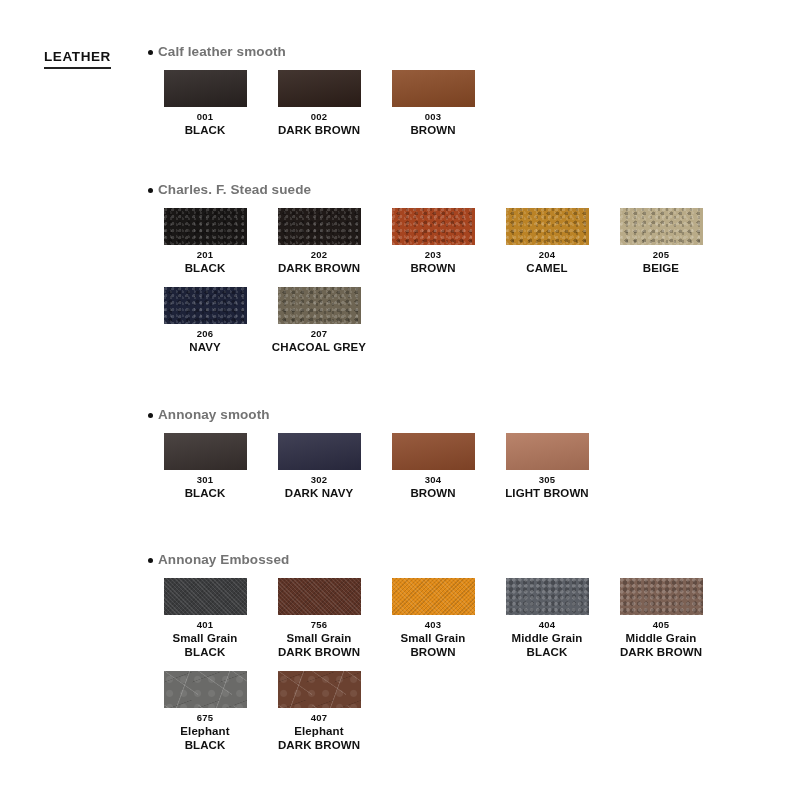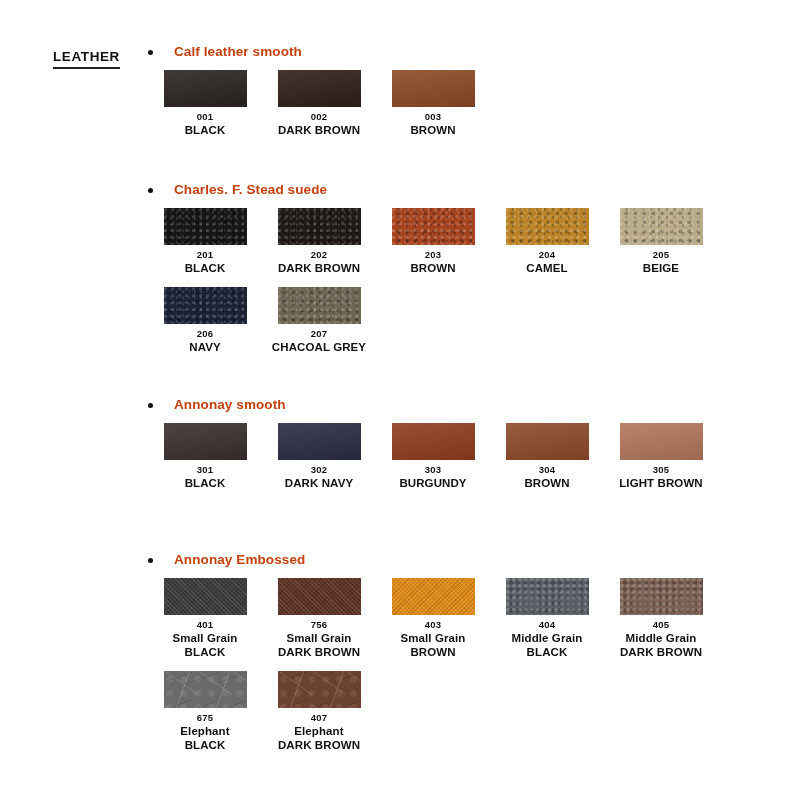--- a/index.html
+++ b/index.html
@@ -20,21 +20,21 @@
   #sheet {
     position: relative;
     width: 798px;
     height: 793px;
     background: #ffffff;
   }
 
   
   #leather-label {
     position: absolute;
-    left: 53px;
+    left: 44px;
     top: 50px;
     font-size: 13.5px;
     font-weight: 700;
     letter-spacing: 0.6px;
     color: #111;
     border-bottom: 2px solid #222;
     padding-bottom: 3px;
     line-height: 14px;
   }
 
@@ -42,26 +42,25 @@
   .group {
     position: absolute;
     left: 148px;
     width: 640px;
   }
 
   .group-title {
     font-size: 13.5px;
     font-weight: 700;
     letter-spacing: 0.1px;
-    color: #c2410c;
+    color: #737373;
     line-height: 16px;
     white-space: nowrap;
     display: flex;
     align-items: center;
-    gap: 16px;
   }
   .bullet-dot {
     display: inline-block;
     width: 5px;
     height: 5px;
     border-radius: 50%;
     background: #111;
     margin-right: 5px;
     flex: 0 0 auto;
     position: relative;
@@ -266,21 +265,21 @@
                 <span class="tex tex-suede"></span>
               </div>
               <div class="swatch-code">207</div>
               <div class="swatch-name">
                 <span class="sub">CHACOAL GREY</span>
               </div>
             </div>
           </div>
         </div>
       </div>
-      <div class="group" style="top: 397px;">
+      <div class="group" style="top: 407px;">
         <div class="group-title">
           <span class="bullet-dot"></span>
           <span>Annonay smooth</span>
         </div>
         <div class="swatch-rows">
           <div class="swatch-row">
             <div class="swatch-cell">
               <div class="swatch-chip" style="background-color: rgb(56, 48, 46);">
                 <span class="tex tex-smooth"></span>
               </div>
@@ -289,29 +288,20 @@
                 <span class="sub">BLACK</span>
               </div>
             </div>
             <div class="swatch-cell">
               <div class="swatch-chip" style="background-color: rgb(44, 44, 67);">
                 <span class="tex tex-smooth"></span>
               </div>
               <div class="swatch-code">302</div>
               <div class="swatch-name">
                 <span class="sub">DARK NAVY</span>
-              </div>
-            </div>
-            <div class="swatch-cell">
-              <div class="swatch-chip" style="background-color: rgb(143, 60, 28);">
-                <span class="tex tex-smooth"></span>
-              </div>
-              <div class="swatch-code">303</div>
-              <div class="swatch-name">
-                <span class="sub">BURGUNDY</span>
               </div>
             </div>
             <div class="swatch-cell">
               <div class="swatch-chip" style="background-color: rgb(141, 74, 42);">
                 <span class="tex tex-smooth"></span>
               </div>
               <div class="swatch-code">304</div>
               <div class="swatch-name">
                 <span class="sub">BROWN</span>
               </div>

